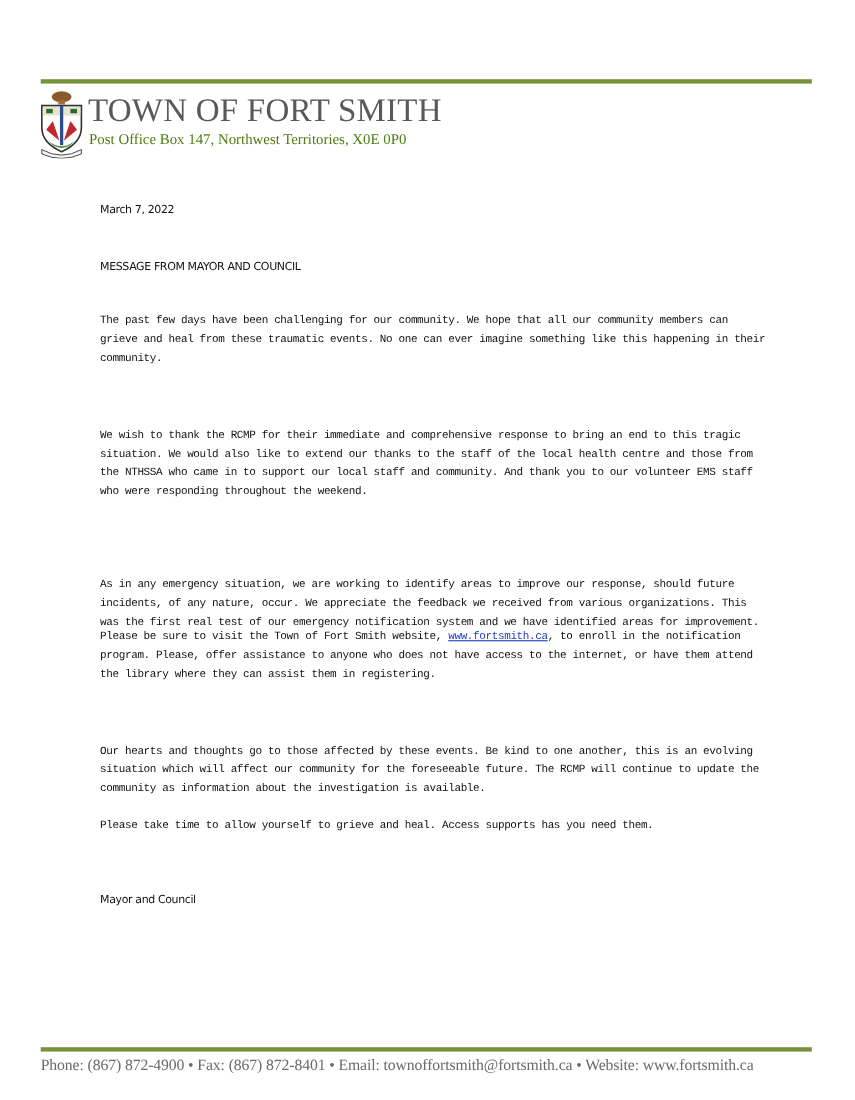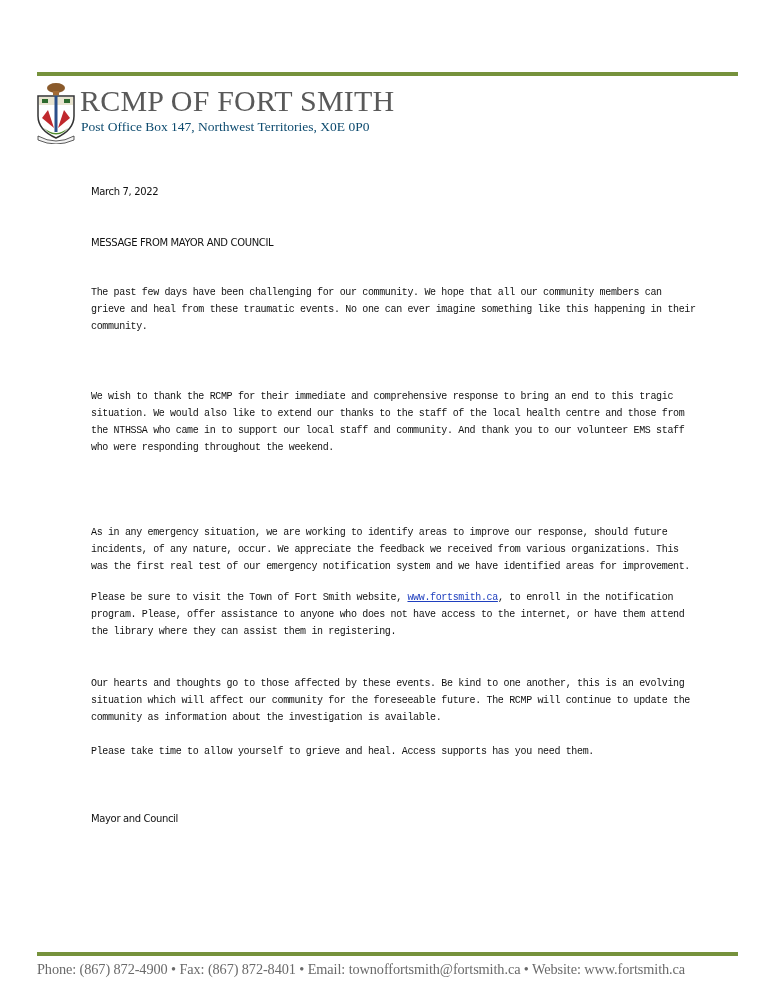--- a/index.html
+++ b/index.html
@@ -2,30 +2,30 @@
 <html><head>
 <meta charset="utf-8">
 <style>
   html, body { margin: 0; padding: 0; background: #ffffff; }
   body { width: 777px; height: 1000px; position: relative; overflow: hidden; }
   .rule { position: absolute; left: 37px; width: 701px; height: 4px; background: #76923c; }
   .rule.top { top: 72px; }
   .rule.bottom { top: 952px; }
   .crest { position: absolute; left: 34px; top: 82px; width: 44px; height: 62px; }
   .town-name { position: absolute; left: 80px; top: 84px; font-family: "Liberation Serif", serif; font-size: 30px; color: #595959; letter-spacing: 0.2px; line-height: 34px; white-space: nowrap; }
-  .town-address { position: absolute; left: 81px; top: 119px; font-family: "Liberation Serif", serif; font-size: 13.5px; color: #0c4a6e; white-space: nowrap; }
+  .town-address { position: absolute; left: 81px; top: 119px; font-family: "Liberation Serif", serif; font-size: 13.5px; color: #4d7c0f; white-space: nowrap; }
   .body-text { position: absolute; left: 91px; width: 610px; font-family: "DejaVu Sans", sans-serif; font-size: 10px; line-height: 17.1px; color: #111111; letter-spacing: -0.35px; }
   .body-text p { margin: 0; font-family: Liberation Mono, monospace; }
   .date { top: 183px; }
   .heading { top: 234px; }
   .p1 { top: 284px; }
   .p2 { top: 352px; margin-top: 36px; }
   .p3 { top: 438px; }
   .p4 { top: 524px; }
-  .p5 { top: 589px; }
+  .p5 { top: 571px; }
   .p6 { top: 675px; }
   .p7 { top: 743px; }
   .sign { top: 810px; }
   a.link { color: #1f3fbf; text-decoration: underline; }
   .footer { position: absolute; left: 37px; top: 961px; font-family: "Liberation Serif", serif; font-size: 14.3px; color: #6a6a6a; white-space: nowrap; letter-spacing: -0.1px; }
 </style>
 </head>
 <body>
 
 <div class="rule top"></div>
@@ -37,21 +37,21 @@
   <rect x="5" y="15" width="34" height="8" fill="#e8e4d0"></rect>
   <rect x="8" y="17" width="6" height="4" fill="#2d6a2d"></rect>
   <rect x="30" y="17" width="6" height="4" fill="#2d6a2d"></rect>
   <path d="M8 36 L20 46 L14 28 Z" fill="#c0282d"></path>
   <path d="M36 36 L24 46 L30 28 Z" fill="#c0282d"></path>
   <rect x="20.5" y="14" width="3" height="36" fill="#2a4f8a"></rect>
   <path d="M10 46 Q22 56 34 46 L30 50 Q22 55 14 50 Z" fill="#4f8a2d"></path>
   <path d="M4 54 Q22 64 40 54 L40 58 Q22 66 4 58 Z" fill="#f2f2f2" stroke="#333" stroke-width="0.8"></path>
 </svg>
 
-<div class="town-name">RCMP OF FORT SMITH</div>
+<div class="town-name">TOWN OF FORT SMITH</div>
 <div class="town-address">Post Office Box 147, Northwest Territories, X0E 0P0</div>
 
 <div class="body-text date">March 7, 2022</div>
 <div class="body-text heading">MESSAGE FROM MAYOR AND COUNCIL</div>
 
 <div class="body-text p1">
     <p>The past few days have been challenging for our community. We hope that all our community members can grieve and heal from these traumatic events. No one can ever imagine something like this happening in their community.</p>
   </div>
 <div class="body-text p2">
     <p>We wish to thank the RCMP for their immediate and comprehensive response to bring an end to this tragic situation. We would also like to extend our thanks to the staff of the local health centre and those from the NTHSSA who came in to support our local staff and community. And thank you to our volunteer EMS staff who were responding throughout the weekend.</p>

